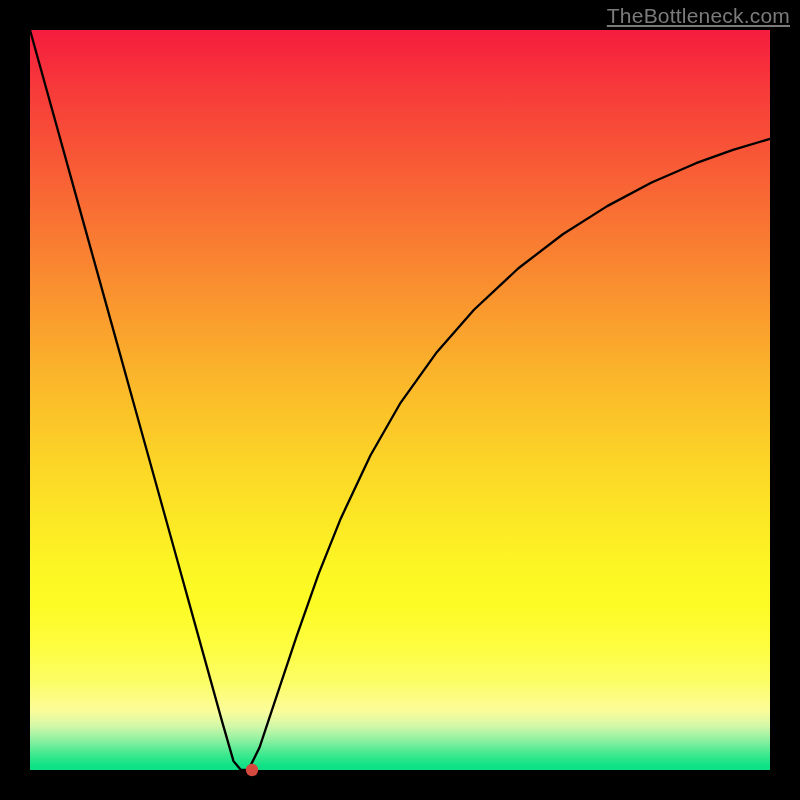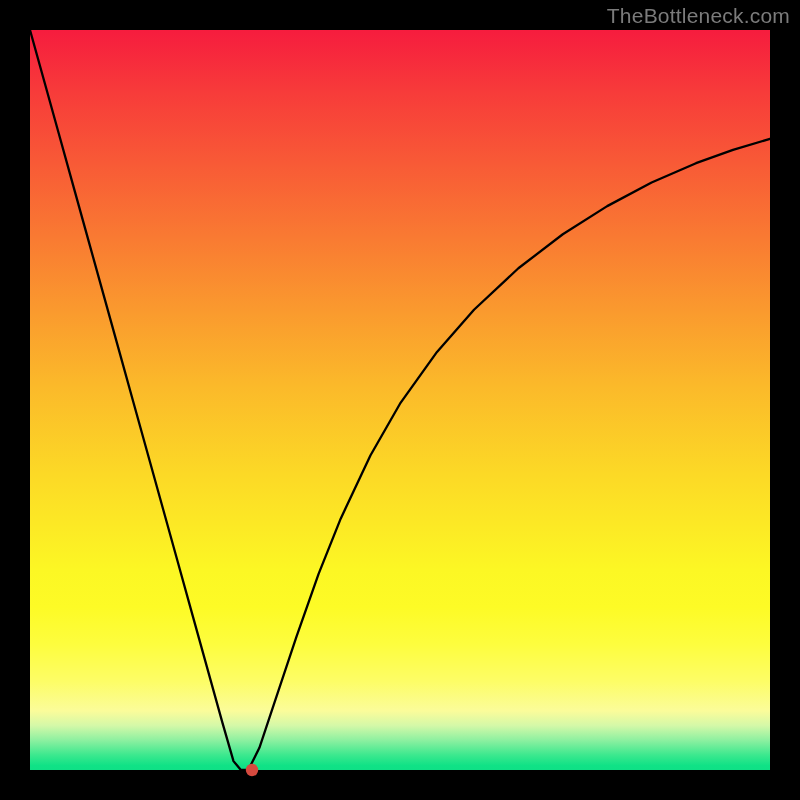--- a/index.html
+++ b/index.html
@@ -61,20 +61,21 @@
   .attribution {
     position: absolute;
     top: 4px;
     right: 10px;
     font-family: Arial, Helvetica, sans-serif;
     font-size: 21px;
     color: #7b7b7b;
     letter-spacing: 0.2px;
     font-weight: 500;
     user-select: none;
+    text-decoration: underline;
   }
 </style>
 </head>
 <body>
 
 <div class="frame">
   <div class="plot">
     <div class="gradient"></div>
     <svg class="svg-layer" viewBox="0 0 740 740" preserveAspectRatio="none">
       <path id="curve-path" fill="none" stroke="#000000" stroke-width="2.3" stroke-linecap="round" stroke-linejoin="round" d="M0.00 0.00 L14.80 53.28 L29.60 106.56 L44.40 159.84 L59.20 213.12 L74.00 266.40 L88.80 319.68 L103.60 372.96 L118.40 426.24 L133.20 479.52 L148.00 532.80 L162.80 586.08 L177.60 639.36 L192.40 692.64 L203.50 731.12 L210.90 740.00 L218.30 740.00 L229.40 717.80 L244.20 673.40 L266.40 606.80 L288.60 543.90 L310.80 488.40 L340.40 425.50 L370.00 373.70 L407.00 321.90 L444.00 279.72 L488.40 238.28 L532.80 204.24 L577.20 176.12 L621.60 152.44 L666.00 133.20 L703.00 119.88 L740.00 108.78"></path>

